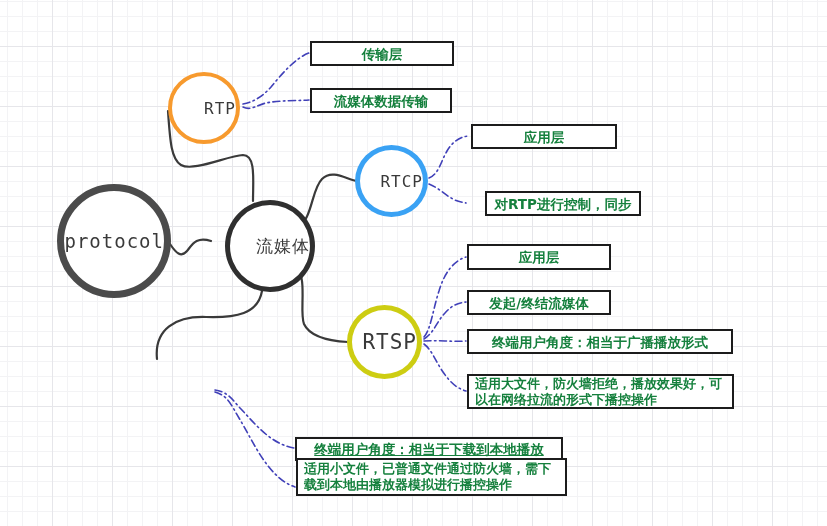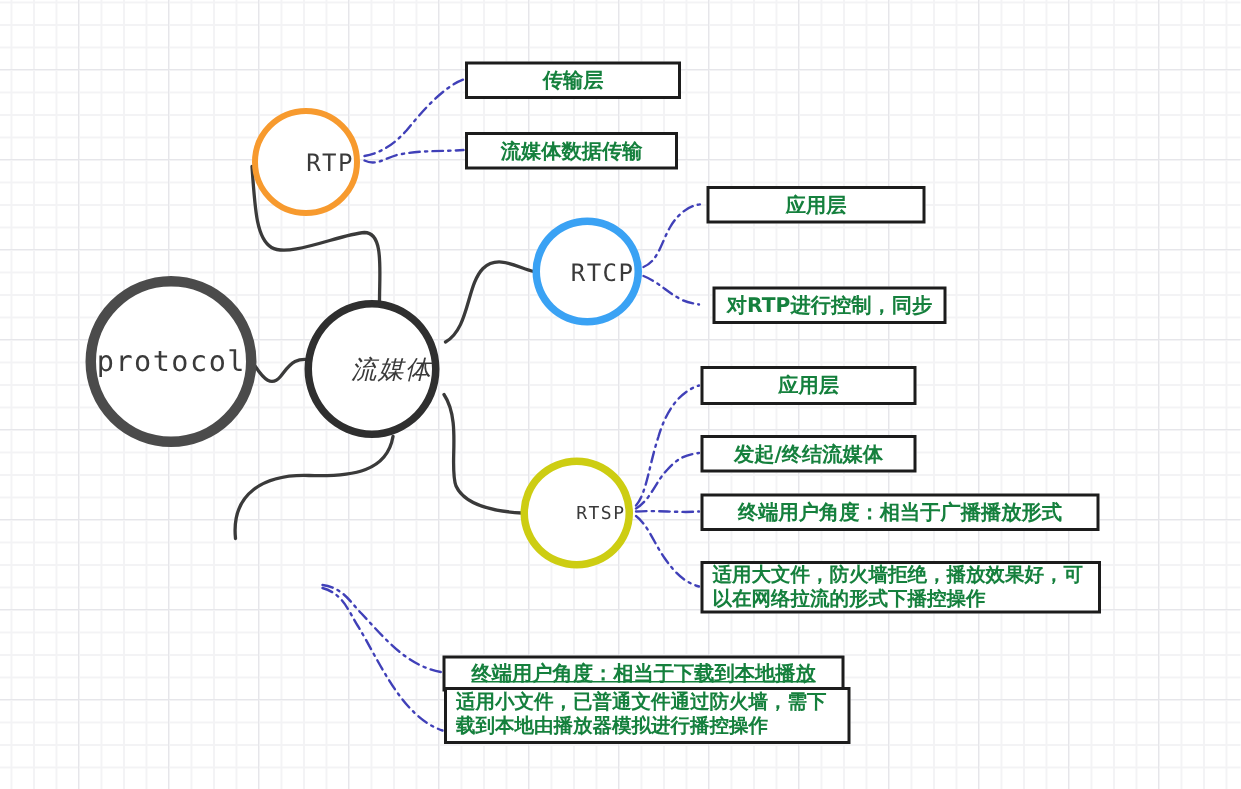--- a/index.html
+++ b/index.html
@@ -54,44 +54,44 @@
       <path d="M 424,344 C 432,350 436,362 443,372 C 450,382 456,388 466,391" style="stroke: rgb(64, 64, 184);"></path>
       <path d="M 215,390 C 229,392 233,401 241,409 C 256,425 271,444 294,448" style="stroke: rgb(64, 64, 184);"></path>
       <path d="M 215,392 C 229,396 232,407 239,418 C 253,441 268,478 295,487" style="stroke: rgb(64, 64, 184);"></path>
     </g>
   </svg>
 
   <div class="node" style="left: 57px; top: 184px; width: 114px; height: 114px; border-width: 7px; border-color: rgb(75, 75, 75);">
     <span class="lbl" style="font-size:19px;">protocol</span>
   </div>
 
-  <div class="node" style="left: 203px; top: 200px; width: 90px; height: 92px; border-width: 5px; border-color: rgb(47, 47, 47); font-style: italic;">
+  <div class="node" style="left: 225px; top: 200px; width: 90px; height: 92px; border-width: 5px; border-color: rgb(47, 47, 47);">
     <span class="lbl-cjk" style="font-size:17px;">流媒体</span>
   </div>
 
   <div class="node" style="left: 168px; top: 72px; width: 72px; height: 72px; border-width: 4px; border-color: rgb(247, 154, 46);">
     <span class="lbl" style="font-size:16px;">RTP</span>
   </div>
 
   <div class="node" style="left: 355px; top: 145px; width: 73px; height: 72px; border-width: 5px; border-color: rgb(58, 162, 244);">
     <span class="lbl" style="font-size:16px;">RTCP</span>
   </div>
 
   <div class="node" style="left: 347px; top: 305px; width: 75px; height: 74px; border-width: 5px; border-color: rgb(205, 205, 18);">
-    <span class="lbl" style="font-size:12px;">RTSP</span>
+    <span class="lbl" style="font-size:21px;">RTSP</span>
   </div>
 
 
   <div class="ann" style="left:310px;top:41px;width:144px;height:25px;">传输层</div>
 
   <div class="ann" style="left:310px;top:88px;width:142px;height:25px;">流媒体数据传输</div>
 
   <div class="ann" style="left:471px;top:124px;width:146px;height:25px;">应用层</div>
 
-  <div class="ann" style="left:475px;top:191px;width:156px;height:25px;">对RTP进行控制，同步</div>
+  <div class="ann" style="left:485px;top:191px;width:156px;height:25px;">对RTP进行控制，同步</div>
 
   <div class="ann" style="left:467px;top:244px;width:144px;height:26px;">应用层</div>
 
   <div class="ann" style="left:467px;top:290px;width:144px;height:25px;">发起/终结流媒体</div>
 
   <div class="ann" style="left:467px;top:329px;width:266px;height:25px;">终端用户角度：相当于广播播放形式</div>
 
   <div class="ann" style="left:467px;top:374px;width:267px;height:35px;font-size:13px;">适用大文件，防火墙拒绝，播放效果好，可以在网络拉流的形式下播控操作</div>
 
   <div class="ann" style="left:295px;top:437px;width:268px;height:24px;text-decoration:underline;">终端用户角度：相当于下载到本地播放</div>

